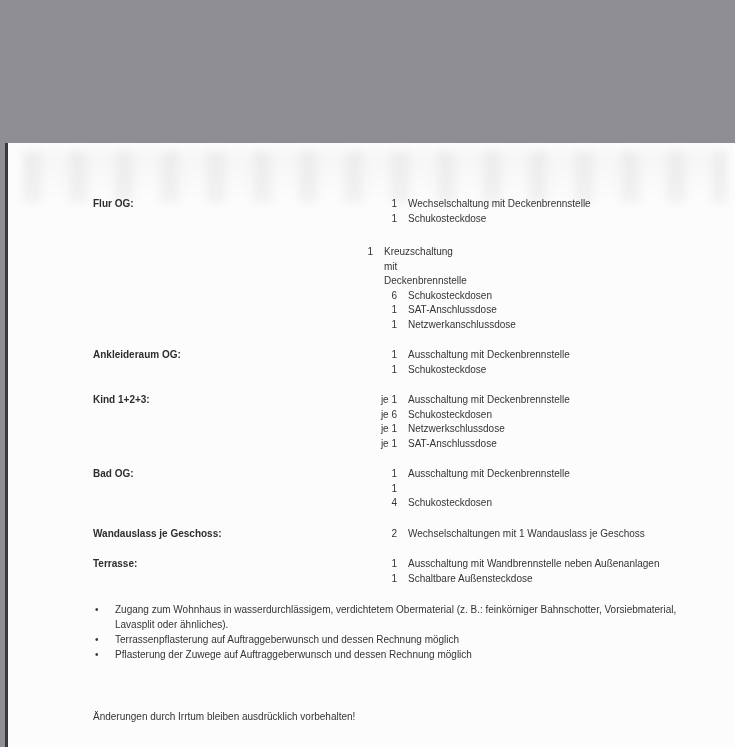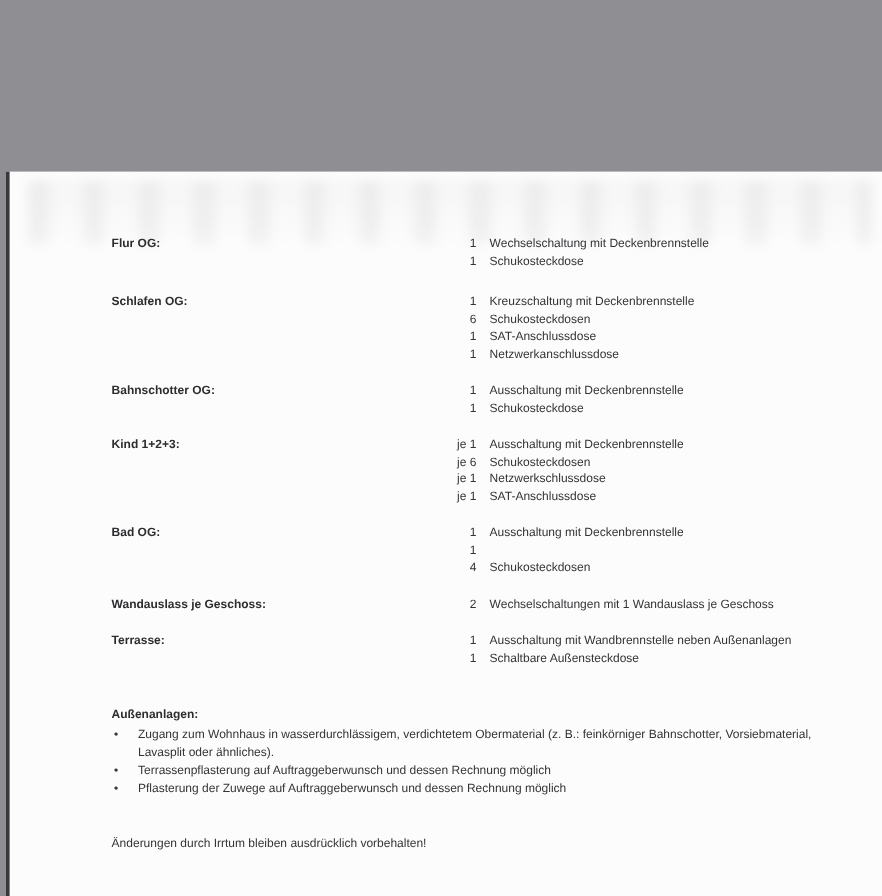--- a/index.html
+++ b/index.html
@@ -34,21 +34,21 @@
   .section.first{margin-bottom:19px;}
   .row{display:grid;grid-template-columns:280px 24px 263px;}
   .cell{min-height:14.5px;}
   .label{font-weight:bold;color:#2d2d30;}
   .qty{text-align:right;white-space:nowrap;}
   .desc{padding-left:11px;}
   .outdoor-heading{font-weight:bold;color:#2d2d30;margin-top:32px;}
   .bullets{margin-top:1px;line-height:15px;}
   .bullet-row{display:grid;grid-template-columns:22px 565px;}
   .bullet-glyph{padding-left:2px;}
-  .footer-note{margin-top:32px;}
+  .footer-note{margin-top:48px;}
 </style>
 </head>
 <body>
 
 <div class="viewer-bg"></div>
 
 <div class="page">
   <div class="scan-ghost"></div>
   <div class="content">
 
@@ -60,21 +60,20 @@
       </div>
       <div class="row">
         <div class="cell label"></div>
         <div class="cell qty">1</div>
         <div class="cell desc">Schukosteckdose</div>
       </div>
     </div>
 
     <div class="section">
       <div class="row">
-        <div class="cell label">Schlafen OG:</div>
         <div class="cell qty">1</div>
         <div class="cell desc">Kreuzschaltung mit Deckenbrennstelle</div>
       </div>
       <div class="row">
         <div class="cell label"></div>
         <div class="cell qty">6</div>
         <div class="cell desc">Schukosteckdosen</div>
       </div>
       <div class="row">
         <div class="cell label"></div>
@@ -83,21 +82,21 @@
       </div>
       <div class="row">
         <div class="cell label"></div>
         <div class="cell qty">1</div>
         <div class="cell desc">Netzwerkanschlussdose</div>
       </div>
     </div>
 
     <div class="section">
       <div class="row">
-        <div class="cell label">Bahnschotter OG:</div>
+        <div class="cell label">Ankleideraum OG:</div>
         <div class="cell qty">1</div>
         <div class="cell desc">Ausschaltung mit Deckenbrennstelle</div>
       </div>
       <div class="row">
         <div class="cell label"></div>
         <div class="cell qty">1</div>
         <div class="cell desc">Schukosteckdose</div>
       </div>
     </div>
 
@@ -155,21 +154,20 @@
         <div class="cell qty">1</div>
         <div class="cell desc">Ausschaltung mit Wandbrennstelle neben Außenanlagen</div>
       </div>
       <div class="row">
         <div class="cell label"></div>
         <div class="cell qty">1</div>
         <div class="cell desc">Schaltbare Außensteckdose</div>
       </div>
     </div>
 
-    <div class="outdoor-heading">Außenanlagen:</div>
     <div class="bullets">
       <div class="bullet-row">
         <div class="bullet-glyph">•</div>
         <div class="bullet-text">Zugang zum Wohnhaus in wasserdurchlässigem, verdichtetem Obermaterial (z. B.: feinkörniger Bahnschotter, Vorsiebmaterial, Lavasplit oder ähnliches).</div>
       </div>
       <div class="bullet-row">
         <div class="bullet-glyph">•</div>
         <div class="bullet-text">Terrassenpflasterung auf Auftraggeberwunsch und dessen Rechnung möglich</div>
       </div>
       <div class="bullet-row">

